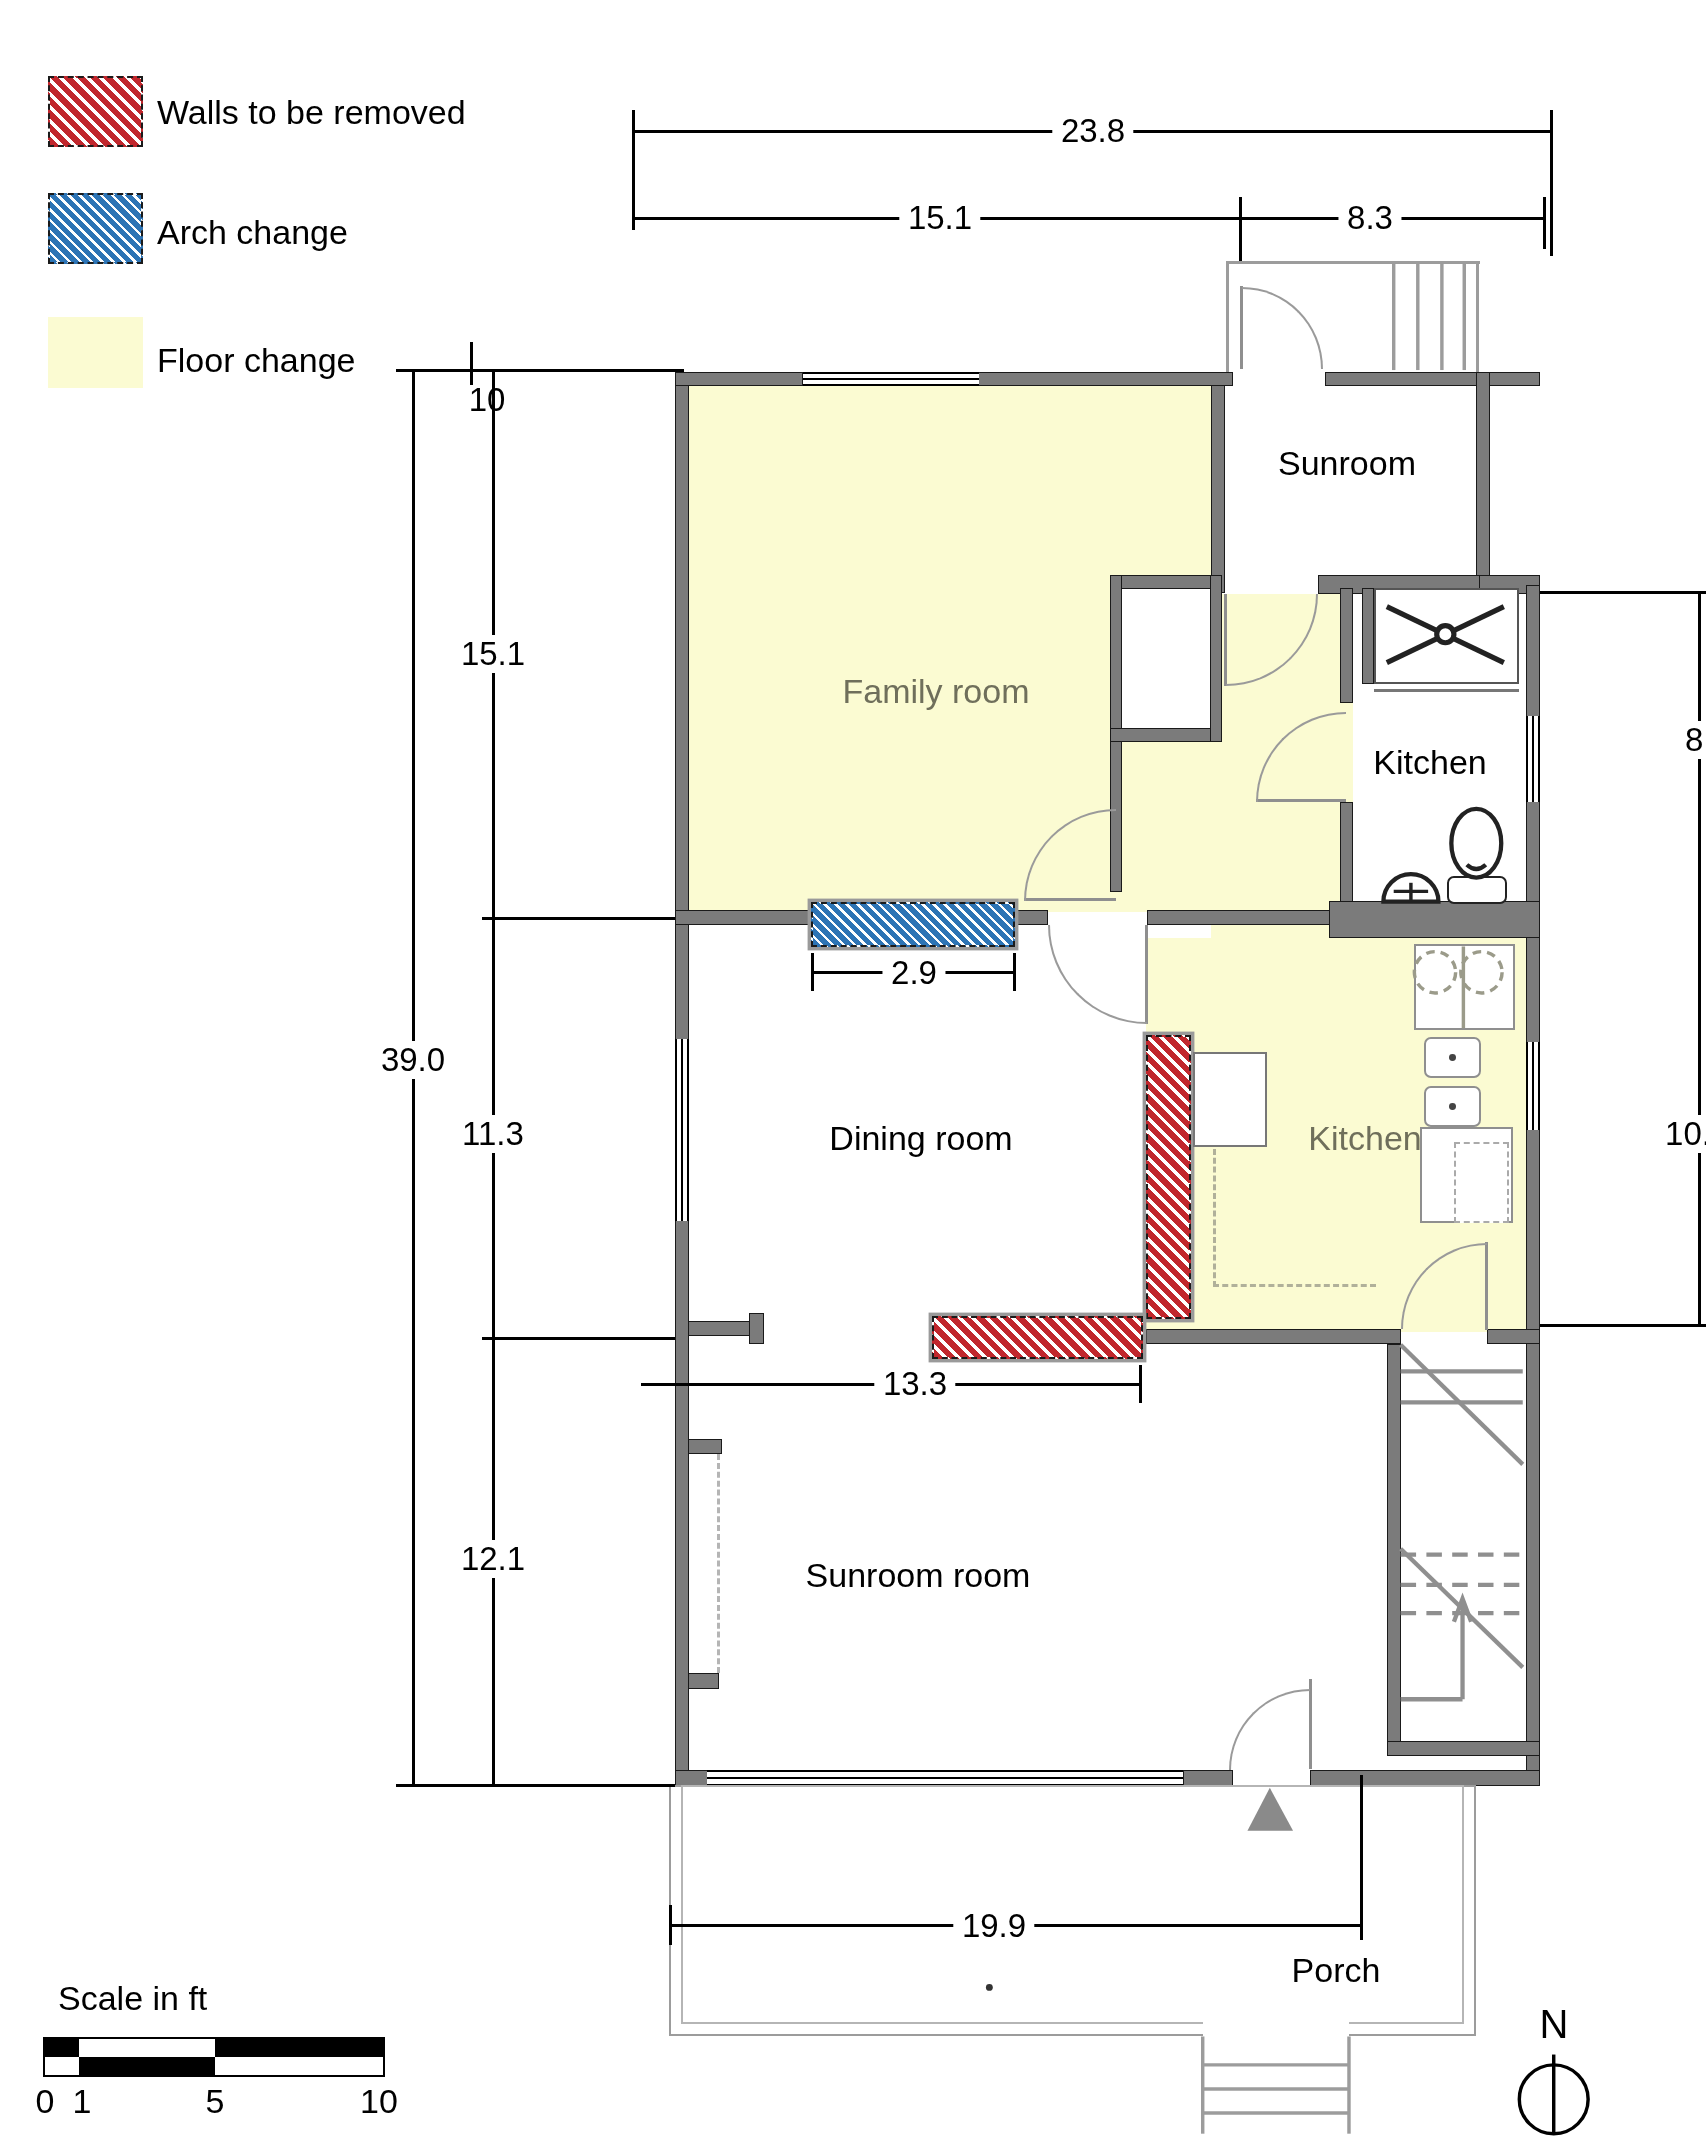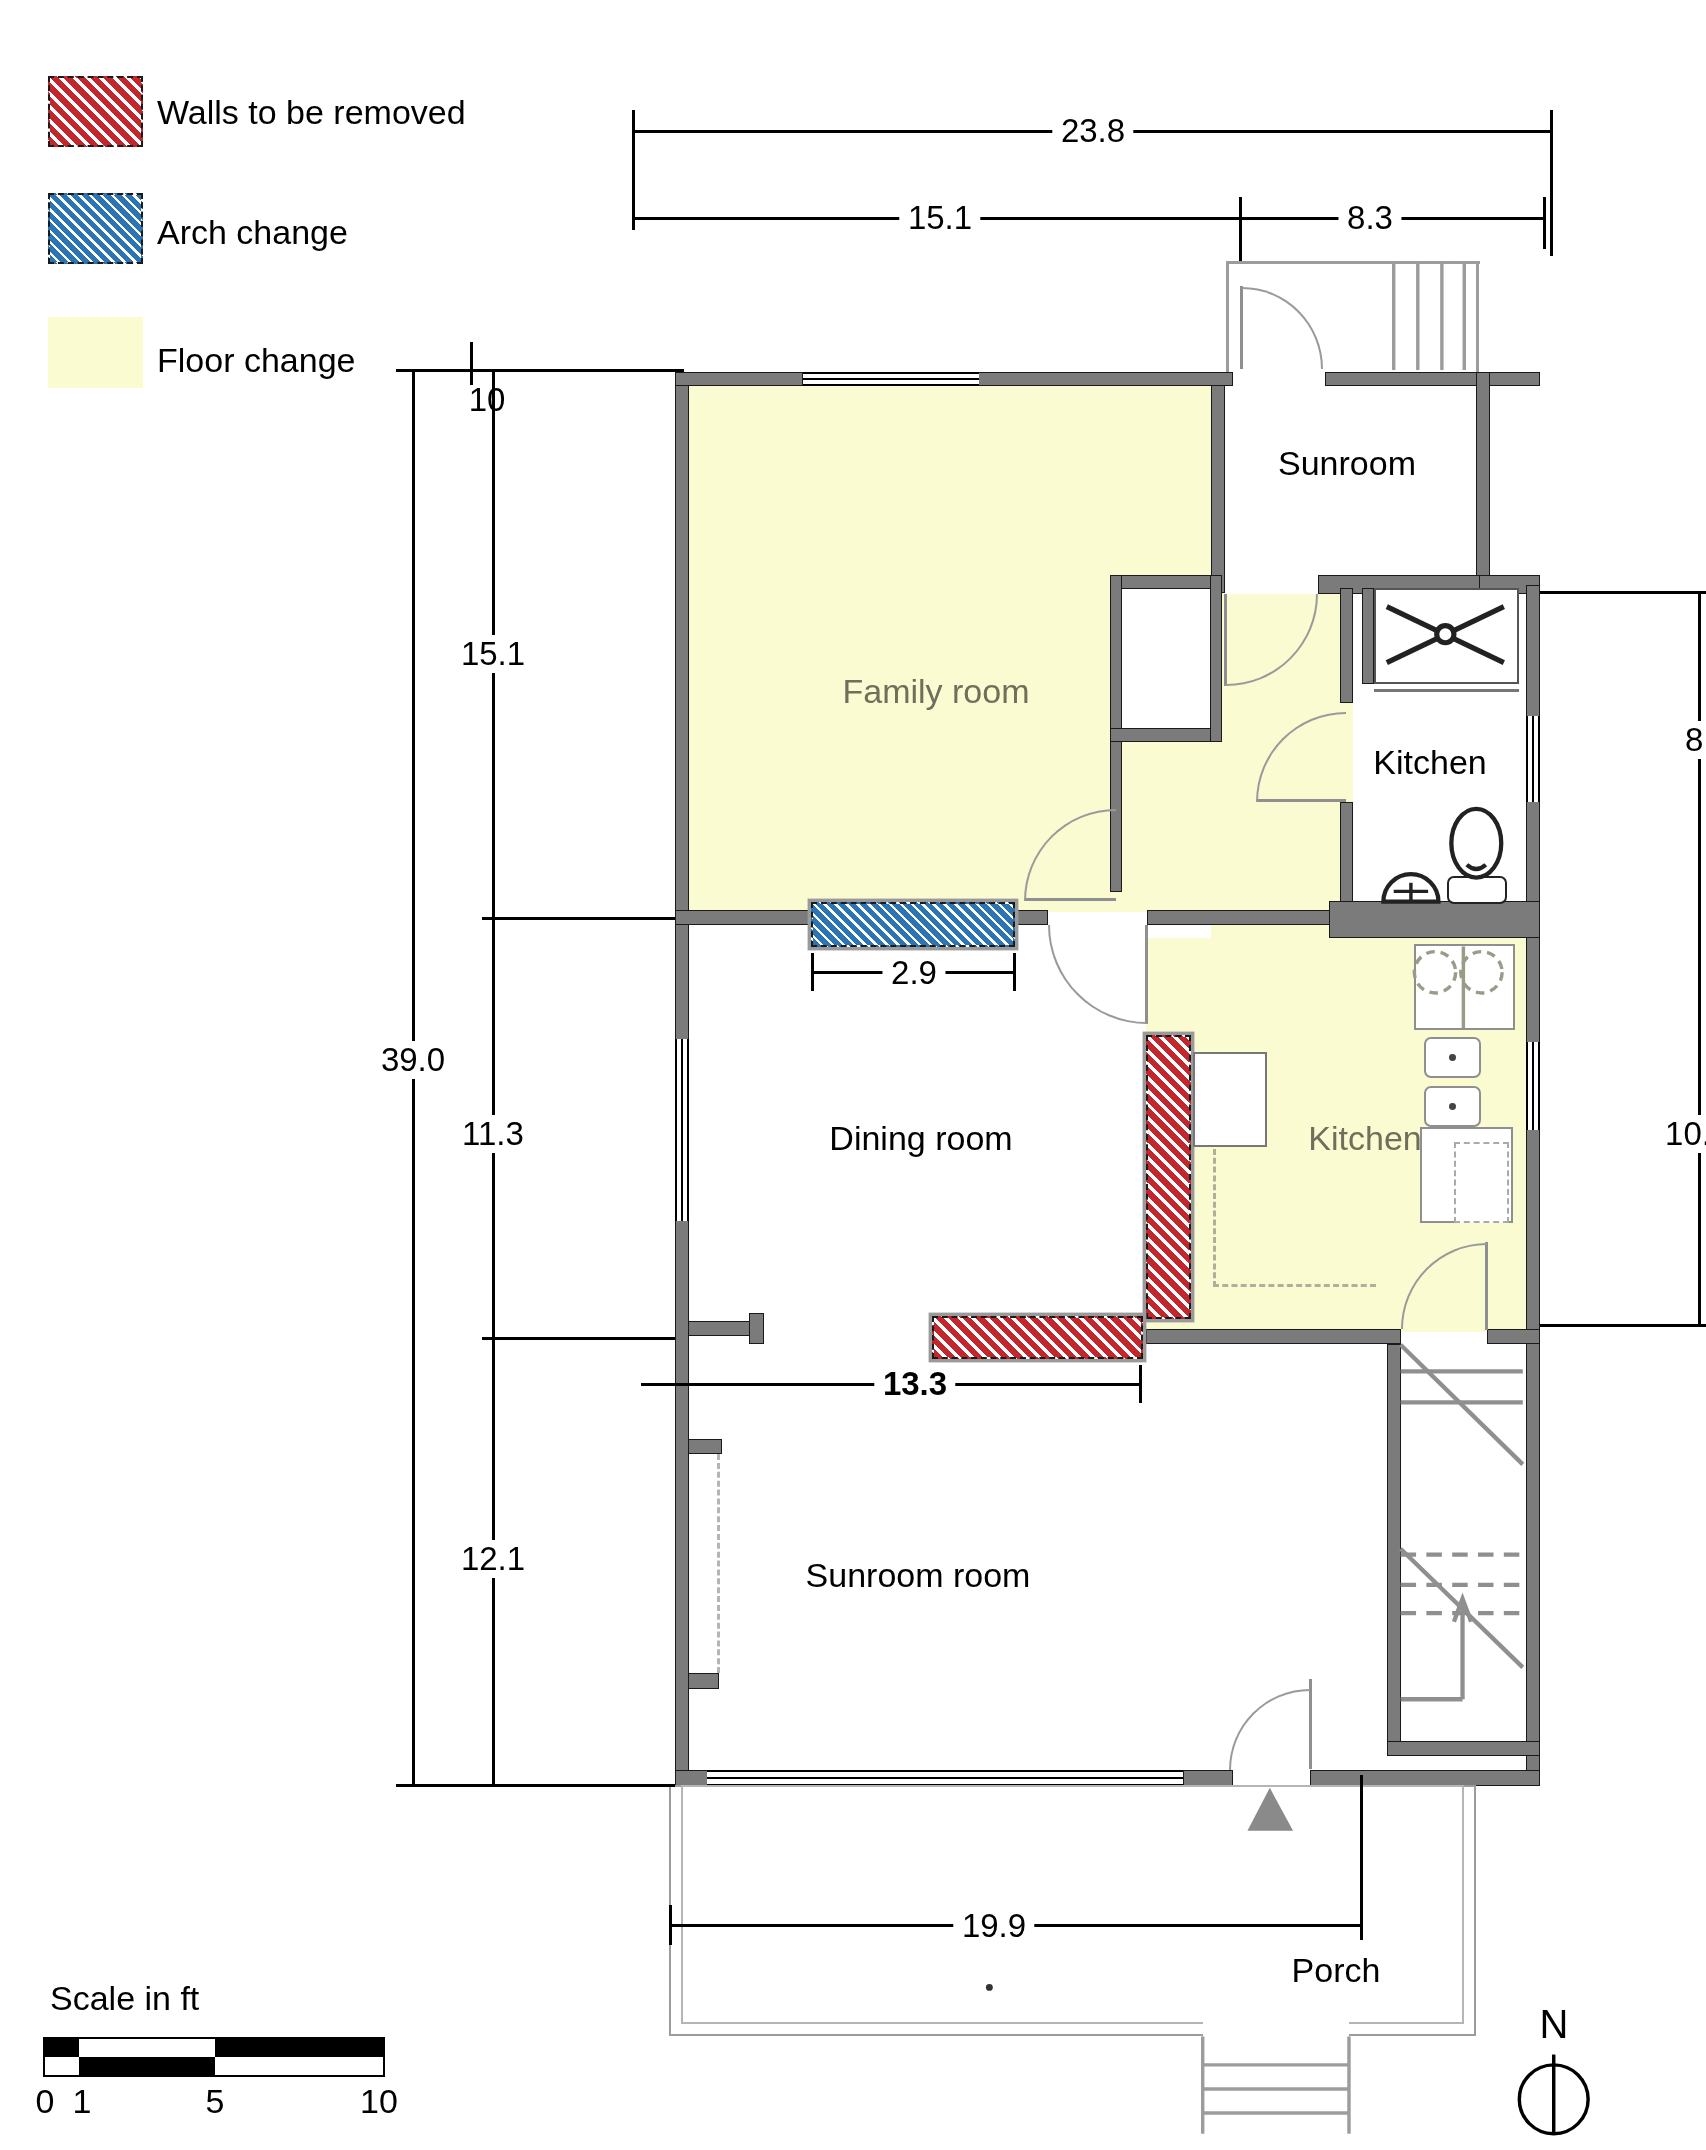--- a/index.html
+++ b/index.html
@@ -256,37 +256,37 @@
   <div class="dlab" style="left:1708px;top:740px;">8.0</div>
   <div class="dlab" style="left:1688px;top:1134px;">10.</div>
 
   <div class="hl" style="left:811px;top:971px;width:204px;"></div>
   <div class="vl" style="left:811px;top:953px;height:38px;"></div>
   <div class="vl" style="left:1013px;top:953px;height:38px;"></div>
   <div class="dlab" style="left:914px;top:973px;">2.9</div>
 
   <div class="hl" style="left:641px;top:1383px;width:501px;"></div>
   <div class="vl" style="left:1139px;top:1365px;height:38px;"></div>
-  <div class="dlab" style="left:915px;top:1384px;font-weight:bold;">13.3</div>
+  <div class="dlab" style="left:915px;top:1384px;">13.3</div>
 
   <div class="ext" style="left:1360px;top:1775px;width:2.6px;height:165px;"></div>
   <div class="hl" style="left:669px;top:1924px;width:692px;"></div>
   <div class="vl" style="left:669px;top:1905px;height:40px;"></div>
   <div class="dlab" style="left:994px;top:1926px;">19.9</div>
 
   <div class="rlab olive" style="left:936px;top:691px;">Family room</div>
   <div class="rlab" style="left:1347px;top:463px;">Sunroom</div>
   <div class="rlab" style="left:1430px;top:762px;">Kitchen</div>
   <div class="rlab" style="left:921px;top:1138px;">Dining room</div>
   <div class="rlab olive" style="left:1365px;top:1138px;">Kitchen</div>
   <div class="rlab" style="left:918px;top:1575px;">Sunroom room</div>
   <div class="rlab" style="left:1336px;top:1970px;">Porch</div>
   <div class="rlab" style="left:1554px;top:2024px;font-size:40px;">N</div>
 
-  <div class="legend-label" style="left:50px;top:1979px;">Scale in ft</div>
+  <div class="legend-label" style="left:58px;top:1979px;">Scale in ft</div>
   <div class="sb-out" style="left:43px;top:2037px;width:342px;height:40px;"></div>
   <div class="sb-fill" style="left:43px;top:2037px;width:36px;height:20px;"></div>
   <div class="sb-fill" style="left:79px;top:2057px;width:136px;height:20px;"></div>
   <div class="sb-fill" style="left:215px;top:2037px;width:170px;height:20px;"></div>
   <div class="sb-num" style="left:45px;top:2082px;">0</div>
   <div class="sb-num" style="left:82px;top:2082px;">1</div>
   <div class="sb-num" style="left:215px;top:2082px;">5</div>
   <div class="sb-num" style="left:379px;top:2082px;">10</div>
 
 </div>

